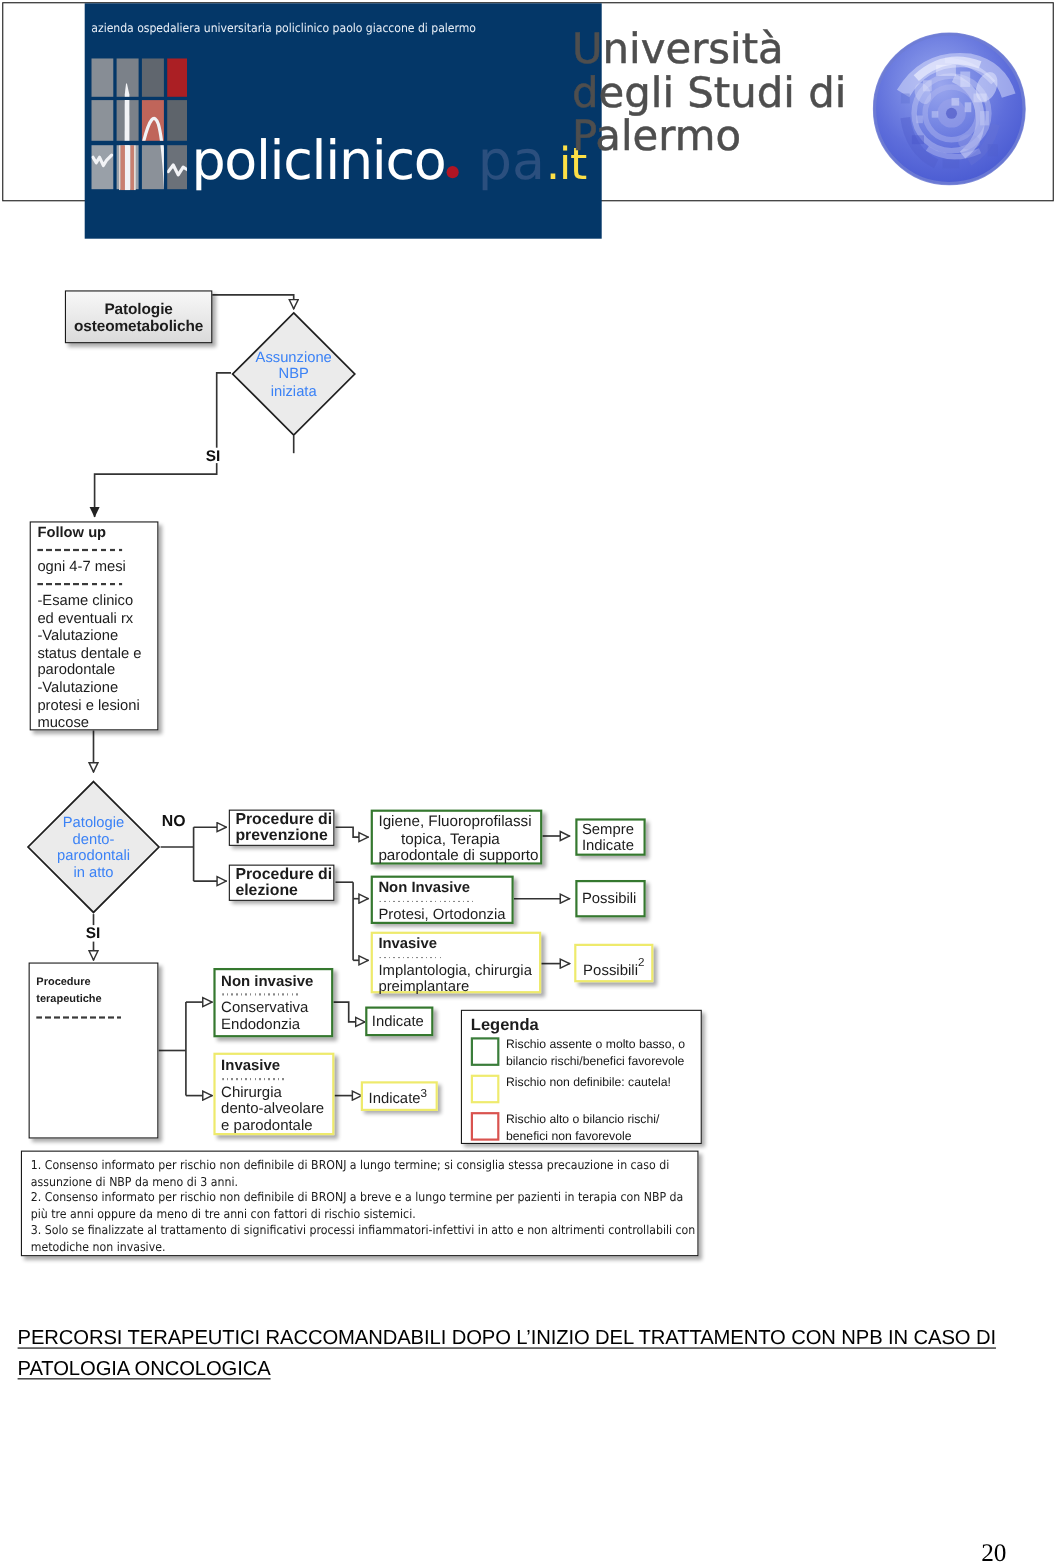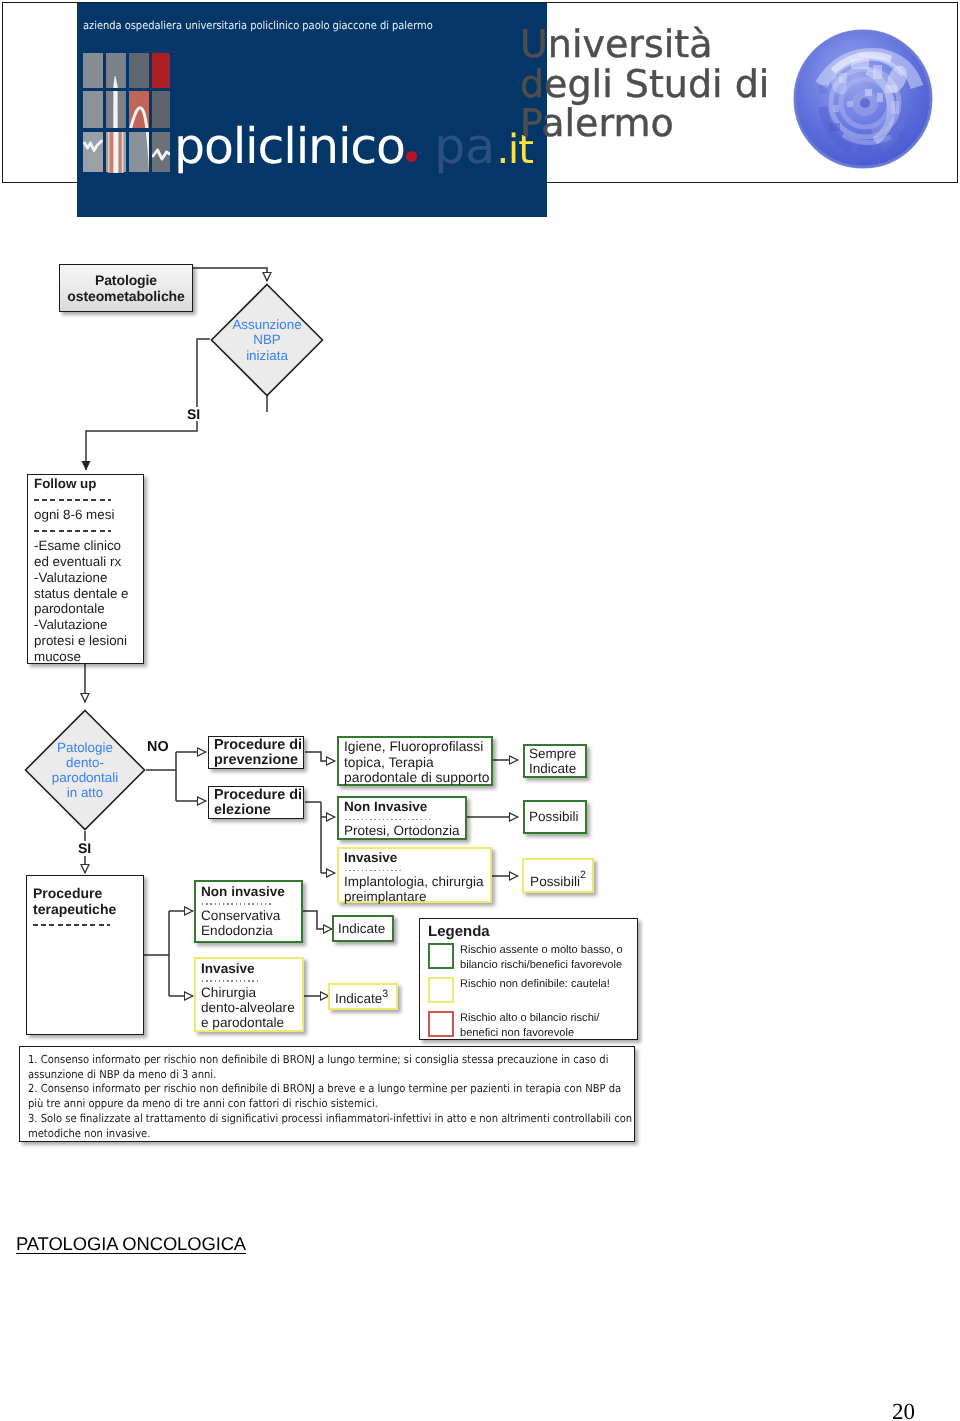--- a/index.html
+++ b/index.html
@@ -270,38 +270,38 @@
       <svg width="114" height="114" viewBox="0 0 114 114">
         <polygon points="57,1.5 112.5,57 57,112.5 1.5,57" fill="#ebebeb" stroke="#1f1f1f" stroke-width="1.6"></polygon>
       </svg>
       <div class="dtext" style="font-size:13.4px;">Assunzione<br>NBP<br>iniziata</div>
     </div>
     <div class="edgelbl" style="left:187px;top:407px;font-size:14px;line-height:14px;background:#fff;">SI</div>
 
     <div class="nbox bk sh" style="left:27px;top:474px;width:117px;height:190px;padding:1px 0 12px 6px;font-size:13.4px;line-height:15.9px;">
       <div class="bold">Follow up</div>
       <div class="dash" style="width:77px;margin:7px 0 6px 0px;"></div>
-      <div>ogni 8-6 mesi</div>
+      <div>ogni 4-7 mesi</div>
       <div class="dash" style="width:77px;margin:7px 0 6px 0px;"></div>
       <div style="width:112px;">-Esame clinico<br>ed eventuali rx<br>-Valutazione<br>status dentale e<br>parodontale<br>-Valutazione<br>protesi e lesioni<br>mucose</div>
     </div>
 
     <div class="dia" style="left:24px;top:709px;width:122px;height:122px;">
       <svg width="122" height="122" viewBox="0 0 122 122">
         <polygon points="61,1.5 120.5,61 61,120.5 1.5,61" fill="#ebebeb" stroke="#1f1f1f" stroke-width="1.6"></polygon>
       </svg>
       <div class="dtext" style="font-size:13.4px;">Patologie<br>dento-<br>parodontali<br>in atto</div>
     </div>
     <div class="edgelbl" style="left:147px;top:739px;font-size:14.4px;">NO</div>
     <div class="edgelbl" style="left:78px;top:841px;font-size:14px;background:#fff;line-height:14px;">SI</div>
 
     <div class="nbox bk sh bold" style="left:208px;top:736px;width:96px;height:33px;font-size:14.4px;line-height:15.4px;padding:1px 0 0 5px;">Procedure di<br>prevenzione</div>
     <div class="nbox bk sh bold" style="left:208px;top:786px;width:96px;height:33px;font-size:14.4px;line-height:15.4px;padding:1px 0 0 5px;">Procedure di<br>elezione</div>
 
-    <div class="nbox bgreen sh" style="left:337px;top:736px;width:156px;height:50px;padding:1px 16px 0 5px;font-size:13.85px;line-height:15.5px;">Igiene, Fluoroprofilassi<br>topica, Terapia<br>parodontale di supporto</div>
+    <div class="nbox bgreen sh" style="left:337px;top:736px;width:156px;height:50px;padding:1px 16px 0 5px;font-size:13.85px;line-height:15.5px;text-align:center;">Igiene, Fluoroprofilassi<br>topica, Terapia<br>parodontale di supporto</div>
 
     <div class="nbox bgreen sh" style="left:337px;top:796px;width:130px;height:44px;padding:1px 0 0 5px;font-size:13.5px;line-height:15.5px;">
       <div class="bold">Non Invasive</div>
       <div class="dash" style="width:85px;height:1.2px;background:repeating-linear-gradient(to right,#888 0 1.4px,transparent 1.4px 4.2px);margin:4px 0 3px 1px;"></div>
       <div>Protesi, Ortodonzia</div>
     </div>
 
     <div class="nbox byel sh" style="left:337px;top:847px;width:155px;height:56px;padding:1px 0 0 5px;font-size:13.5px;line-height:15.5px;">
       <div class="bold">Invasive</div>
       <div class="dash" style="width:57px;height:1.2px;background:repeating-linear-gradient(to right,#888 0 1.4px,transparent 1.4px 4.2px);margin:4px 0 3px 1px;"></div>
@@ -310,21 +310,21 @@
 
     <div class="nbox bgreen sh" style="left:523px;top:744px;width:64px;height:34px;font-size:13.5px;line-height:15.2px;padding:0 0 0 4px;">Sempre<br>Indicate</div>
     <div class="nbox bgreen sh" style="left:523px;top:800px;width:64px;height:34px;font-size:13.5px;line-height:15.2px;
                 display:flex;align-items:center;padding-left:4px;">Possibili</div>
     <div class="nbox byel sh" style="left:522px;top:858px;width:72px;height:35px;font-size:13.6px;line-height:15.4px;
                 display:flex;align-items:flex-end;justify-content:center;padding-bottom:2px;">
       <span>Possibili</span>
         <span class="sup">2</span>
     </div>
 
-    <div class="nbox bk sh" style="left:26px;top:875px;width:118px;height:160px;padding:9px 0 16px 6px;font-size:14px;line-height:16.1px;">
+    <div class="nbox bk sh" style="left:26px;top:875px;width:118px;height:160px;padding:9px 0 16px 6px;font-size:10px;line-height:16.1px;">
       <div class="bold" style="width:104px;">Procedure<br>terapeutiche</div>
       <div class="dash" style="width:77px;margin:7px 0 6px 0px;"></div>
     </div>
 
     <div class="nbox bgreen sh" style="left:194px;top:880px;width:109px;height:63px;padding:2px 0 0 5px;font-size:13.6px;line-height:15.4px;">
       <div class="bold">Non invasive</div>
       <div class="dash" style="width:70px;height:1.2px;background:repeating-linear-gradient(to right,#888 0 1.4px,transparent 1.4px 4.2px);margin:4px 0 3px 1px;"></div>
       <div style="width:100px;">Conservativa<br>Endodonzia</div>
     </div>
 
@@ -363,16 +363,16 @@
     <div class="nbox bk sh" style="left:19px;top:1046px;width:616px;height:96px;padding:6px 0 0 8px;
                 font-family:'DejaVu Sans Condensed','DejaVu Sans',sans-serif;
                 font-size:11.1px;line-height:14.7px;color:#1a1a1a;white-space:nowrap;" id="notes-box">
         <div>1. Consenso informato per rischio non definibile di BRONJ a lungo termine; si consiglia stessa precauzione in caso di<br>assunzione di NBP da meno di  3 anni.</div>
         <div>2. Consenso informato per rischio non definibile di BRONJ a breve e a lungo termine per pazienti in terapia con NBP da<br>più tre anni oppure da meno di  tre anni con fattori di rischio sistemici.</div>
         <div>3. Solo se finalizzate al trattamento di significativi processi infiammatori-infettivi in atto e non altrimenti controllabili con<br>metodiche non invasive.</div>
       </div>
 
   </div>
 
-  <div class="foot-head"><br><span>PATOLOGIA ONCOLOGICA</span></div>
+  <div class="foot-head"><span>PERCORSI TERAPEUTICI RACCOMANDABILI DOPO L’INIZIO DEL TRATTAMENTO CON NPB IN CASO DI</span><br><span>PATOLOGIA ONCOLOGICA</span></div>
   <div class="page-num">20</div>
 
 </div>
 
 </body></html>

